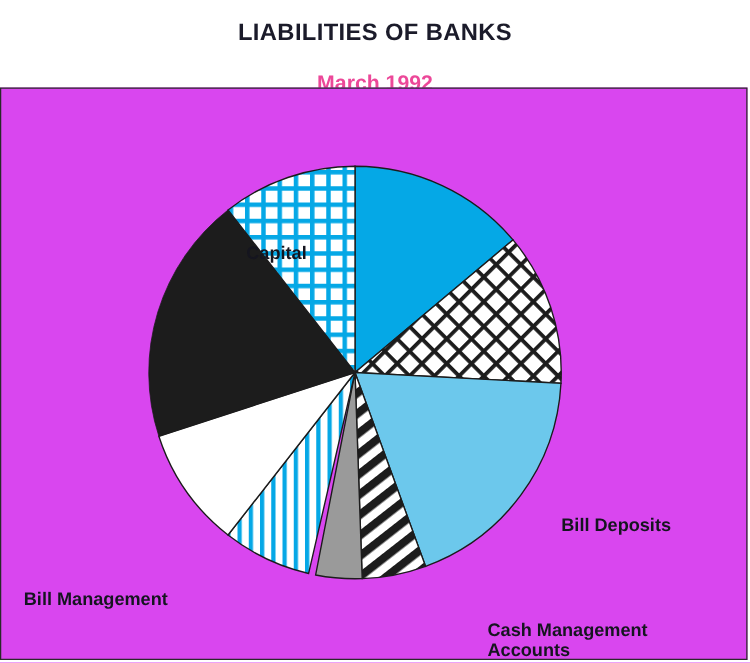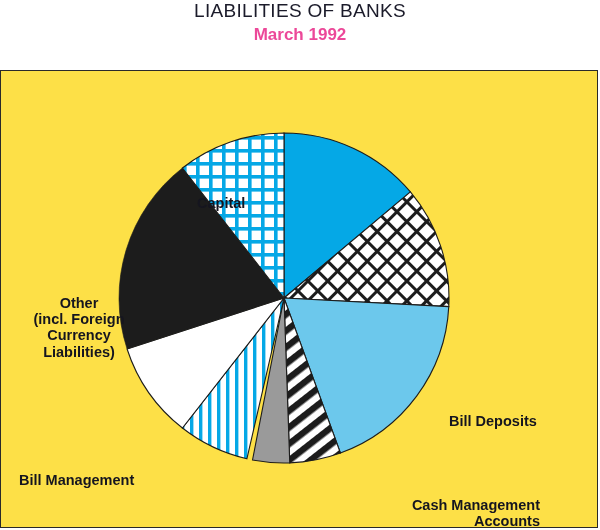--- a/index.html
+++ b/index.html
@@ -20,42 +20,42 @@
   }
   
   .title-block {
     position: absolute;
     top: 0;
     left: 0;
     width: 600px;
     text-align: center;
   }
   .chart-title {
-    margin: 0;
+    margin: 16px;
     padding-top: 0;
     font-size: 19px;
-    font-weight: normal;
+    font-weight: bold;
     letter-spacing: 0.3px;
     color: #1b1b2a;
   }
   .chart-subtitle {
     margin: 0;
     padding-top: 3px;
     font-size: 17px;
     font-weight: bold;
     color: #ec4899;
   }
   
   .plot-panel {
     position: absolute;
     left: 0;
     top: 70px;
     width: 598px;
     height: 458px;
-    background: #fde047;
+    background: #d946ef;
     border: 1px solid #2a2a2a;
     box-sizing: border-box;
     overflow: hidden;
   }
   .pie-svg {
     position: absolute;
     left: 0;
     top: 0;
   }
   
@@ -64,21 +64,21 @@
     font-size: 14.5px;
     font-weight: bold;
     color: #15151f;
     line-height: 1.12;
     white-space: pre;
   }
   .lbl-capital      { left: 196px; top: 124px; }
   .lbl-current      { left: 317px; top: 124px; }
   .lbl-statement    { left: 413px; top: 178px; }
   .lbl-fixed        { left: 448px; top: 342px; }
-  .lbl-cashmgmt     { left: 389px; top: 426px; text-align: right; width: 150px; }
+  .lbl-cashmgmt     { left: 389px; top: 426px; text-align: left; width: 150px; }
   .lbl-bill         { left: 18px;  top: 401px; }
   .lbl-other        { left: 8px;   top: 224px; text-align: center; width: 140px; }
 </style>
 </head>
 <body>
 
 <div id="page">
 
   <div class="title-block">
     <h1 class="chart-title">LIABILITIES OF BANKS</h1>
@@ -138,19 +138,15 @@
           </path>
         </g>
     </svg>
 
     <div class="lbl lbl-capital">Capital</div>
     <div class="lbl lbl-fixed">Bill Deposits</div>
     <div class="lbl lbl-cashmgmt">Cash Management
 Accounts</div>
 
     <div class="lbl lbl-bill">Bill Management</div>
-    <div class="lbl lbl-other">Other
-(incl. Foreign
-Currency
-Liabilities)</div>
 
   </div>
 </div>
 
 </body></html>

